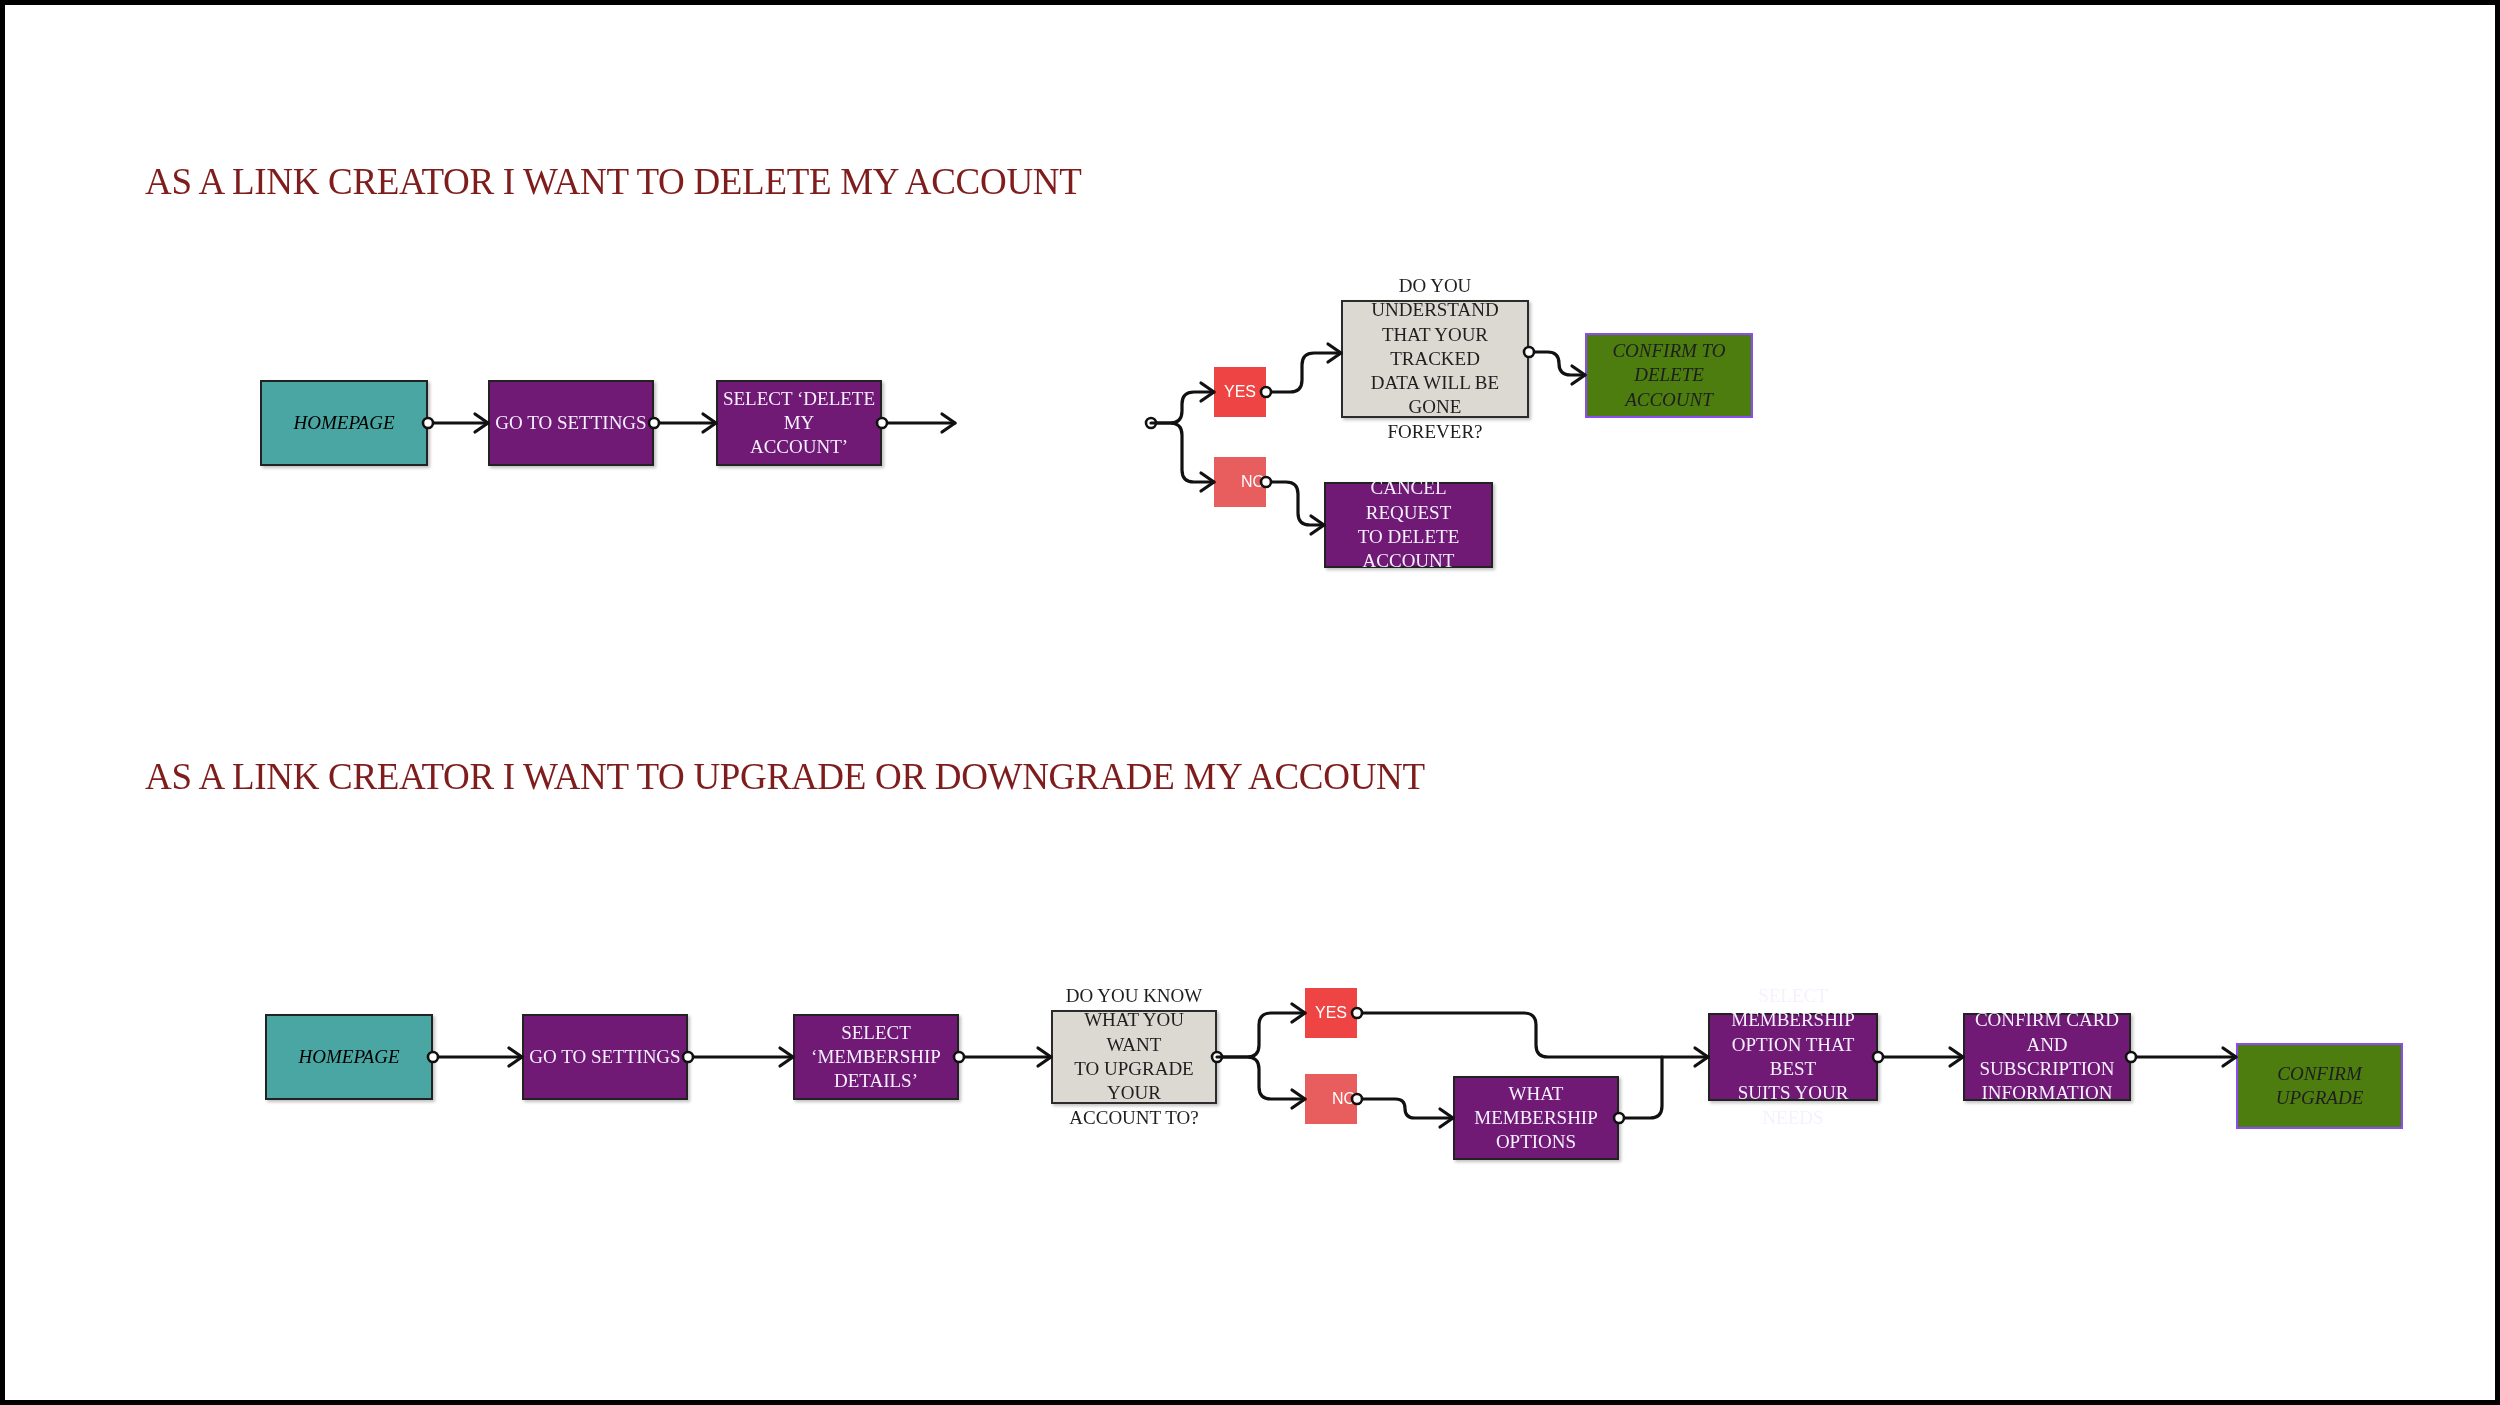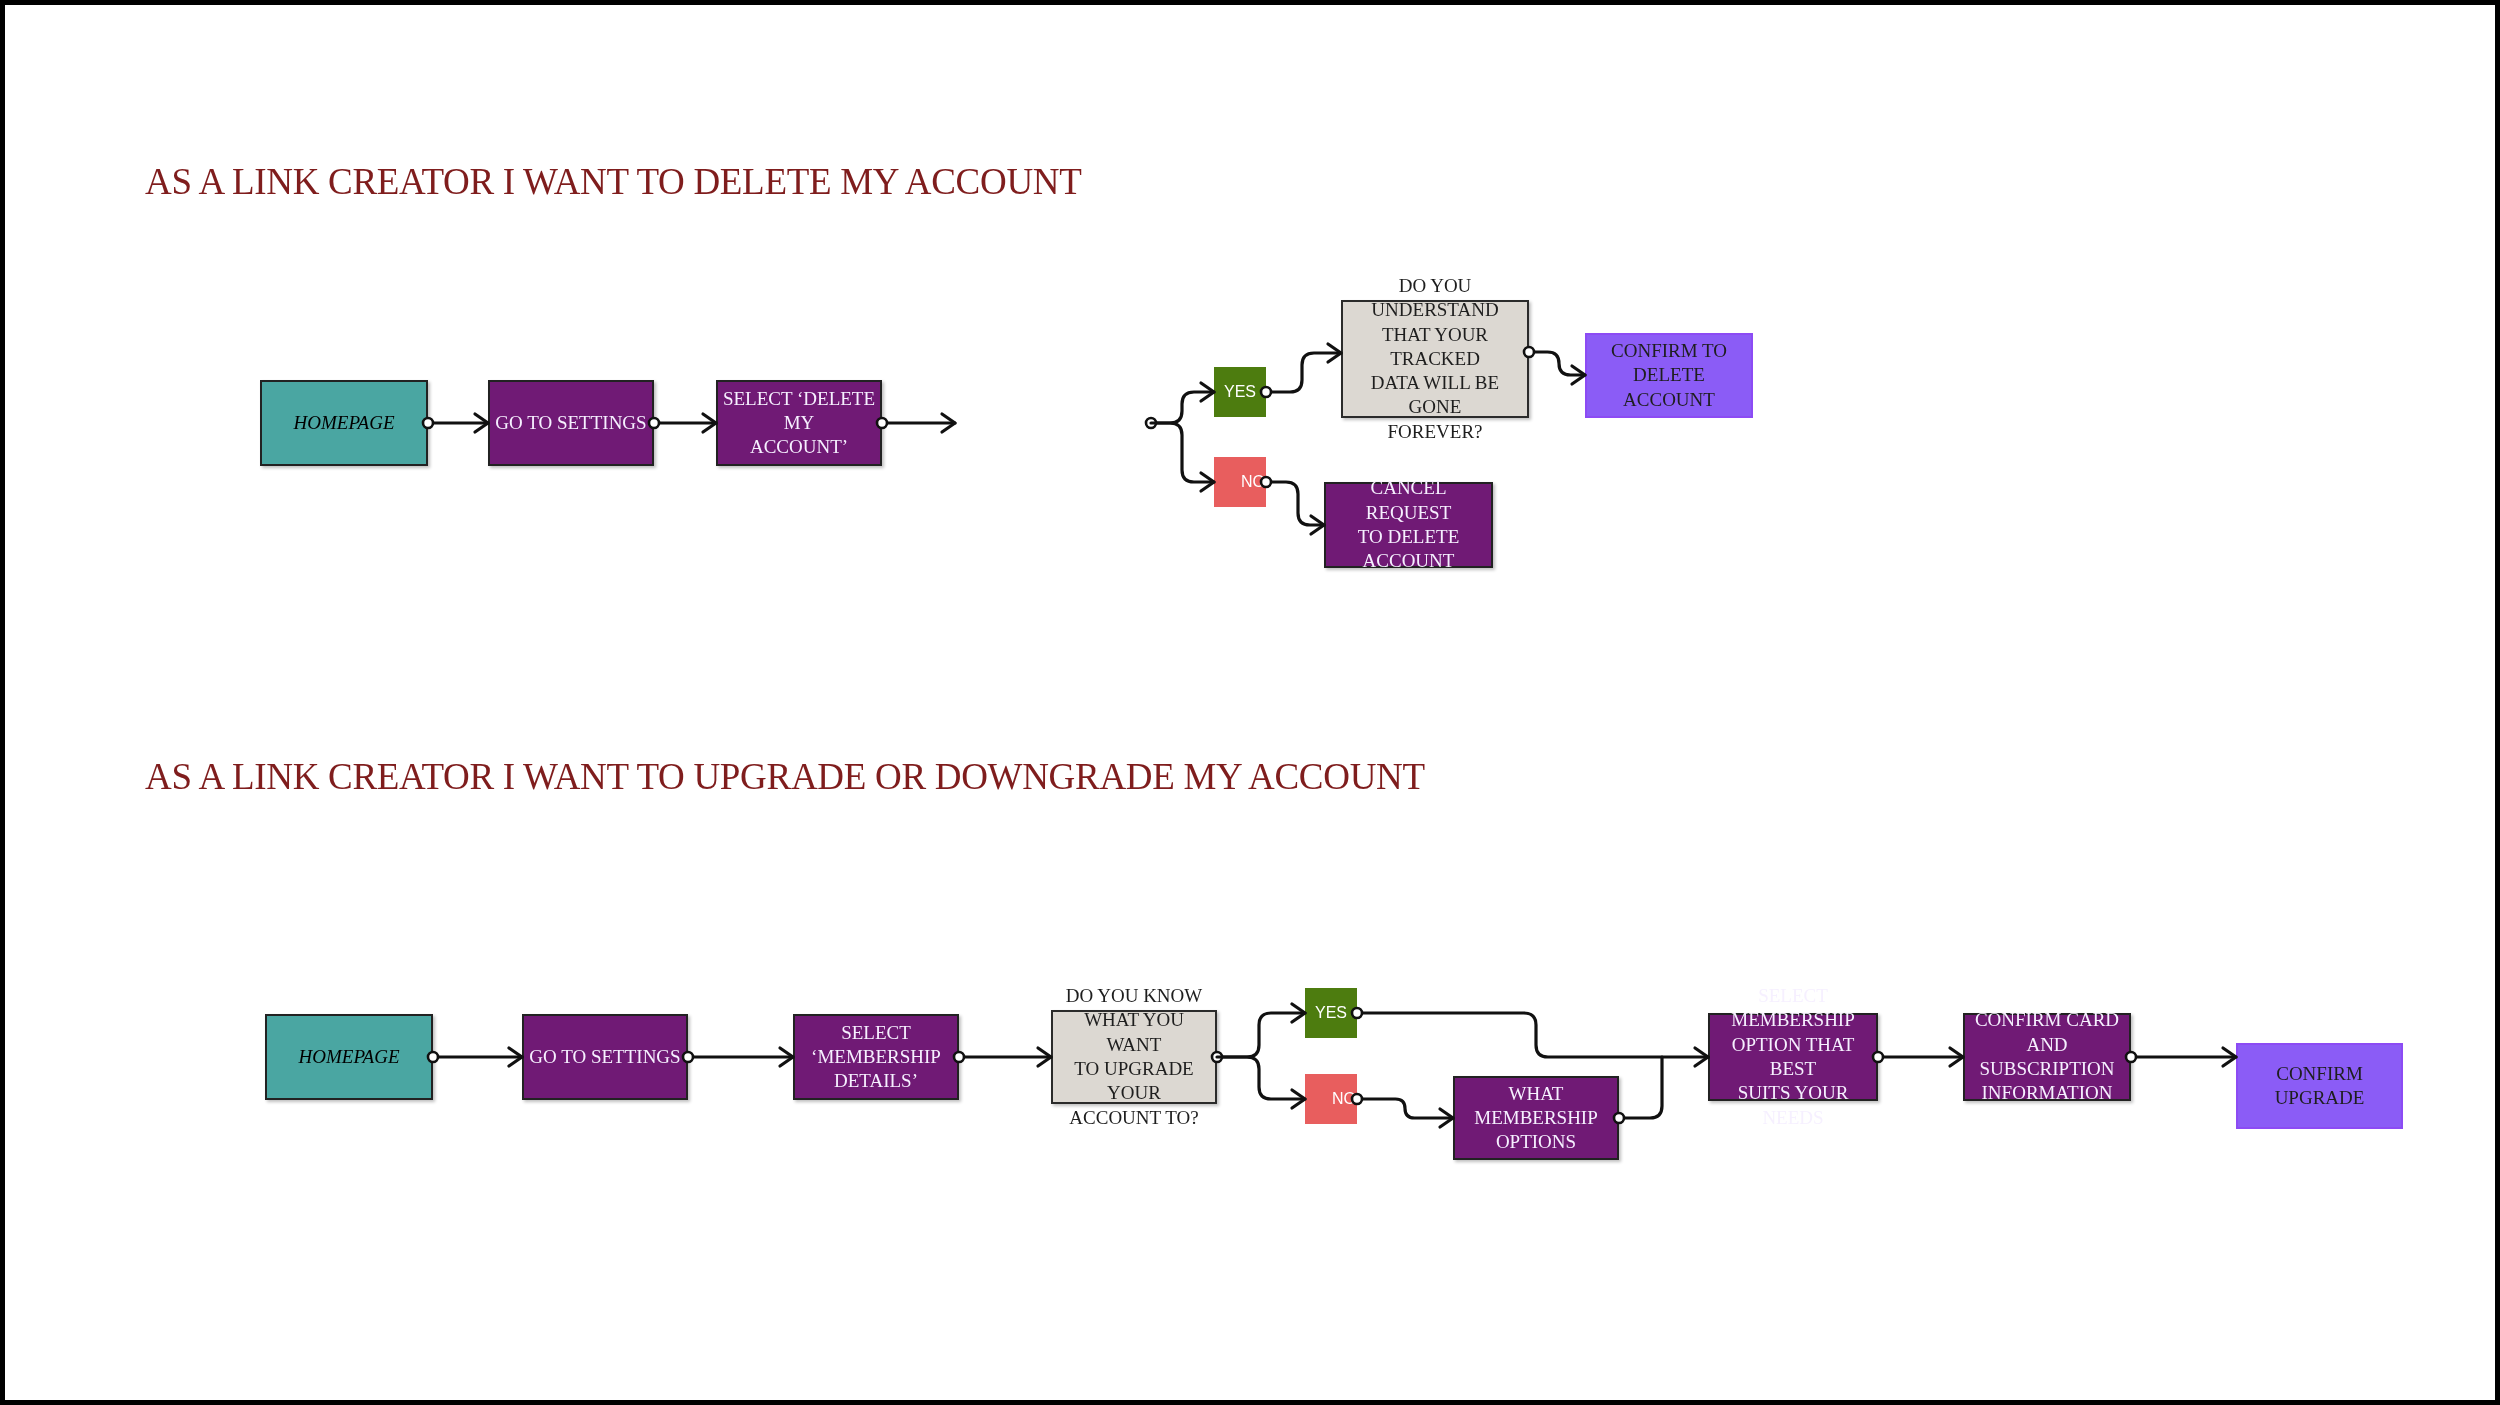--- a/index.html
+++ b/index.html
@@ -47,36 +47,37 @@
     color: #f6f0ff;
     box-shadow: 2px 2px 3px rgba(0,0,0,0.25);
   }
   .node.decision {
     background: #dcd8d2;
     border: 2px solid #2b2b2b;
     color: #1e1e1e;
     box-shadow: 2px 2px 3px rgba(0,0,0,0.25);
   }
   .node.branch-yes {
-    background: #4d7c0f;
+    background: #ef4444;
     color: #ffffff;
     font-family: "Liberation Sans", sans-serif;
     font-size: 16px;
   }
   .node.branch-no {
     background: #e85e5e;
     color: #ffffff;
     font-family: "Liberation Sans", sans-serif;
     font-size: 16px;
     padding-left: 30px;
   }
   .node.terminal {
-    background: #8b5cf6;
+    background: #4d7c0f;
     border: 2px solid #8c4bf4;
     color: #1e1e1e;
+    font-style: italic;
   }
   #connector-layer {
     position: absolute;
     left: 0; top: 0;
     pointer-events: none;
   }
 </style>
 </head>
 <body>
 

